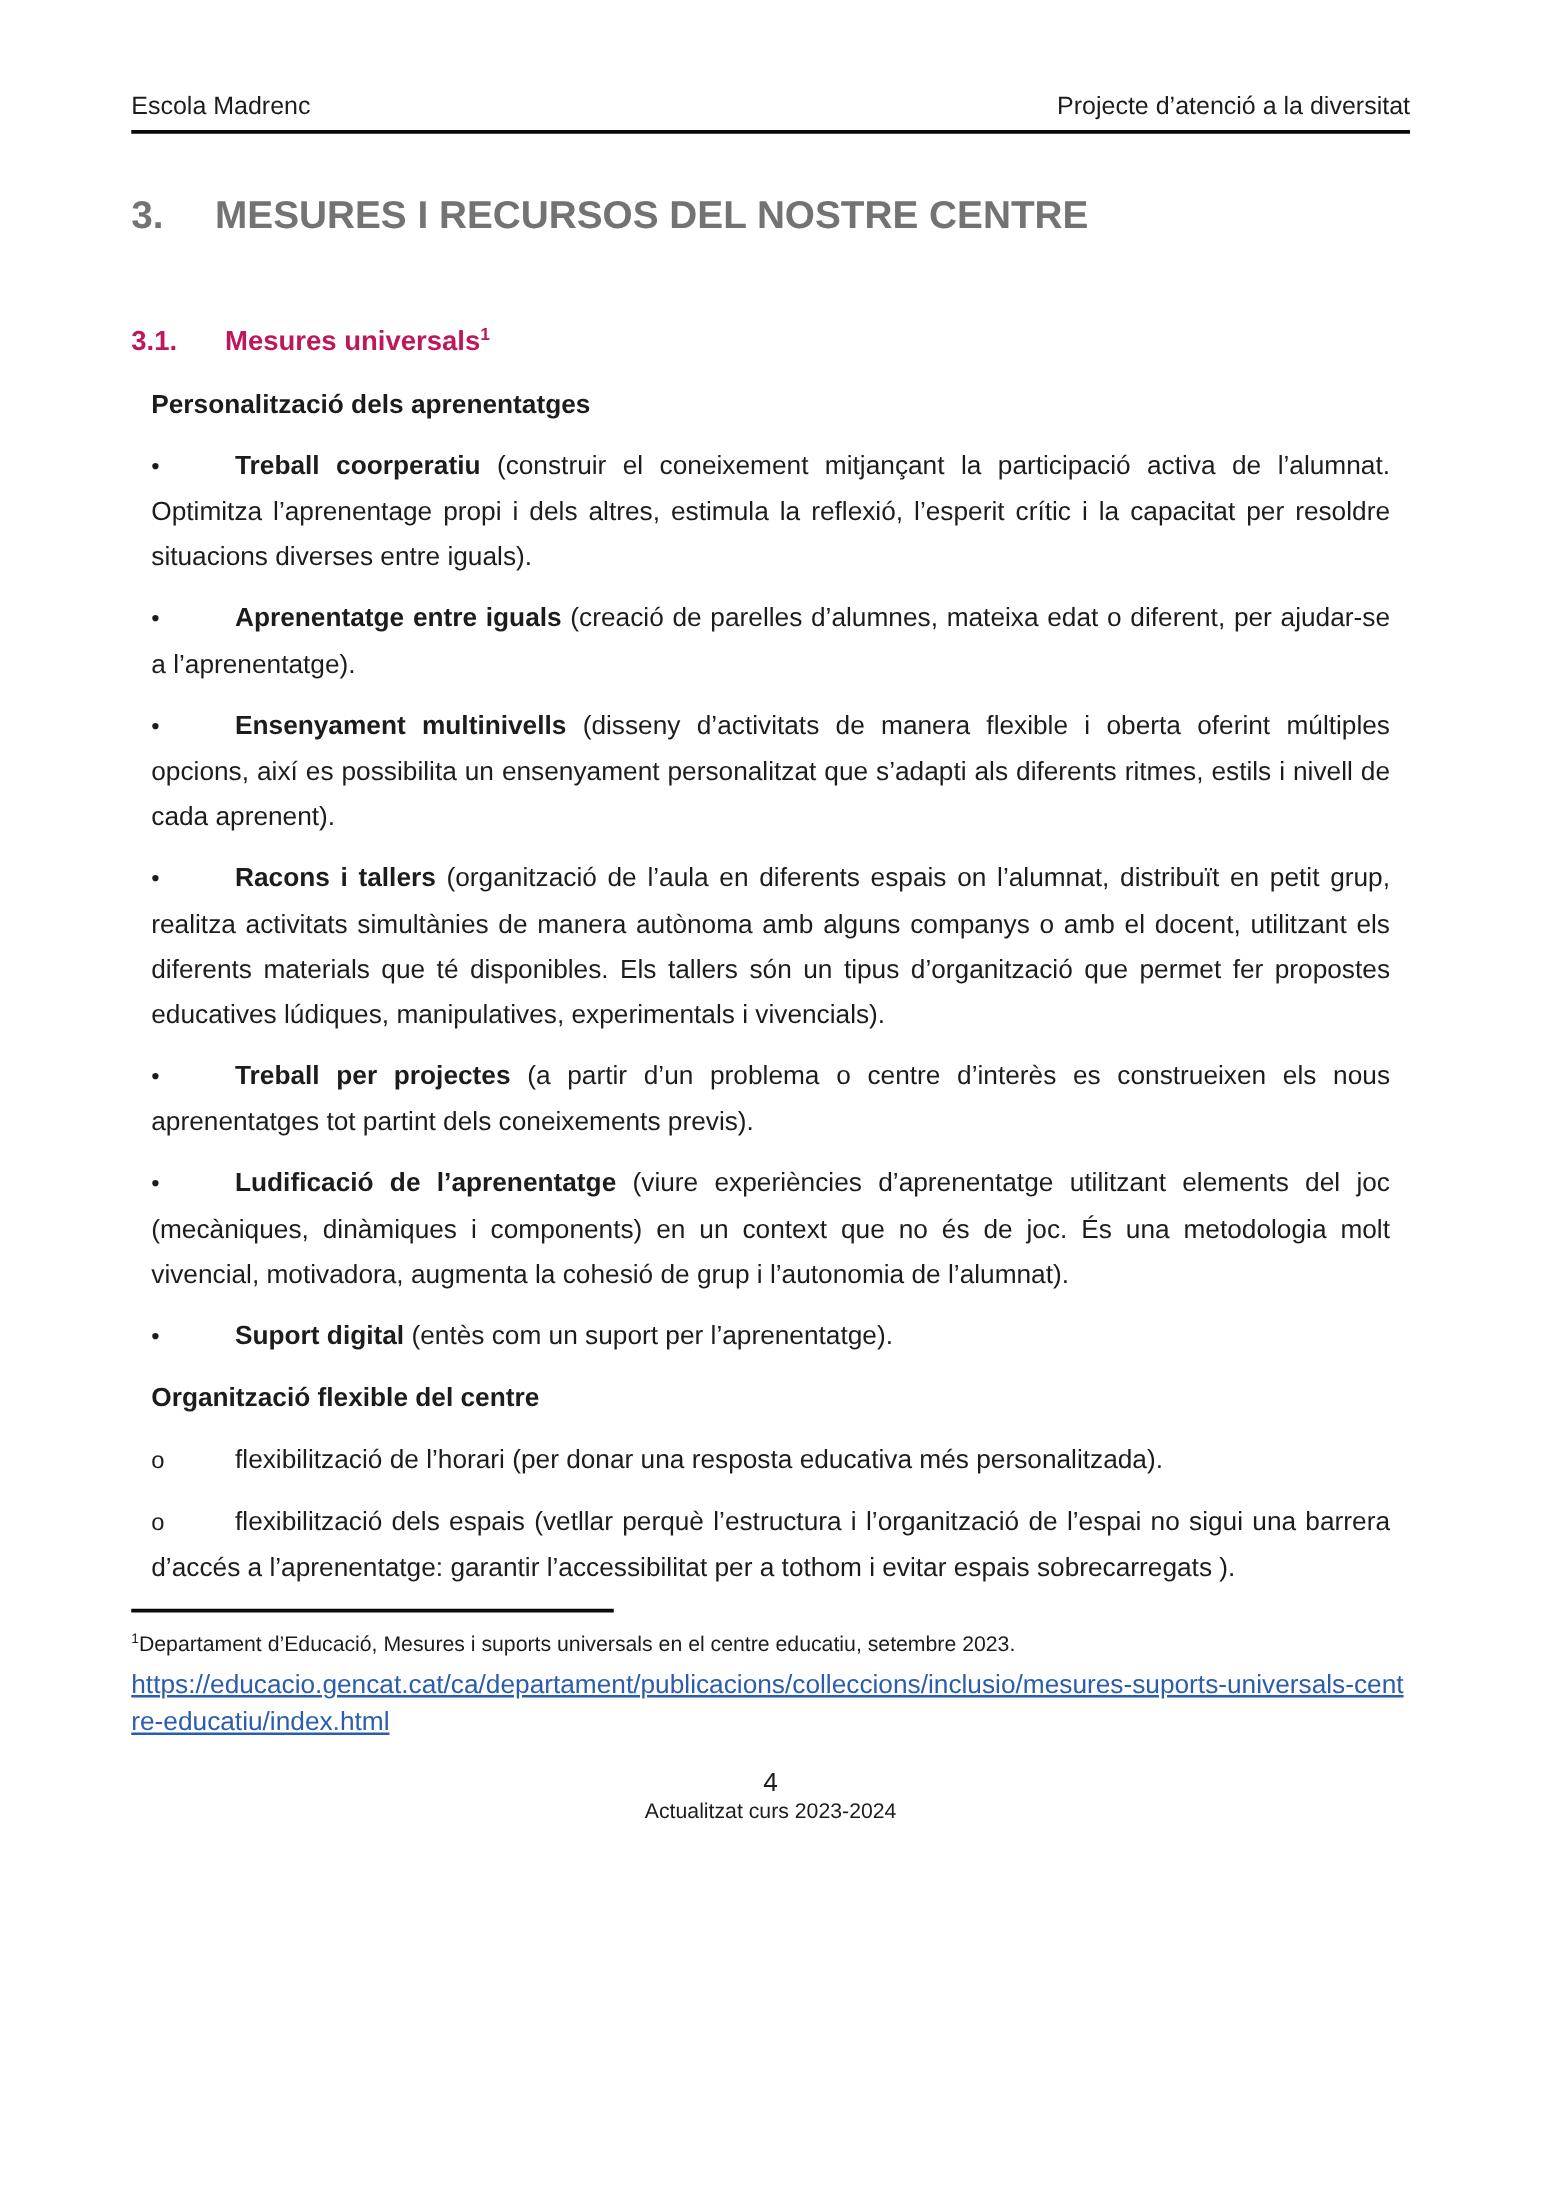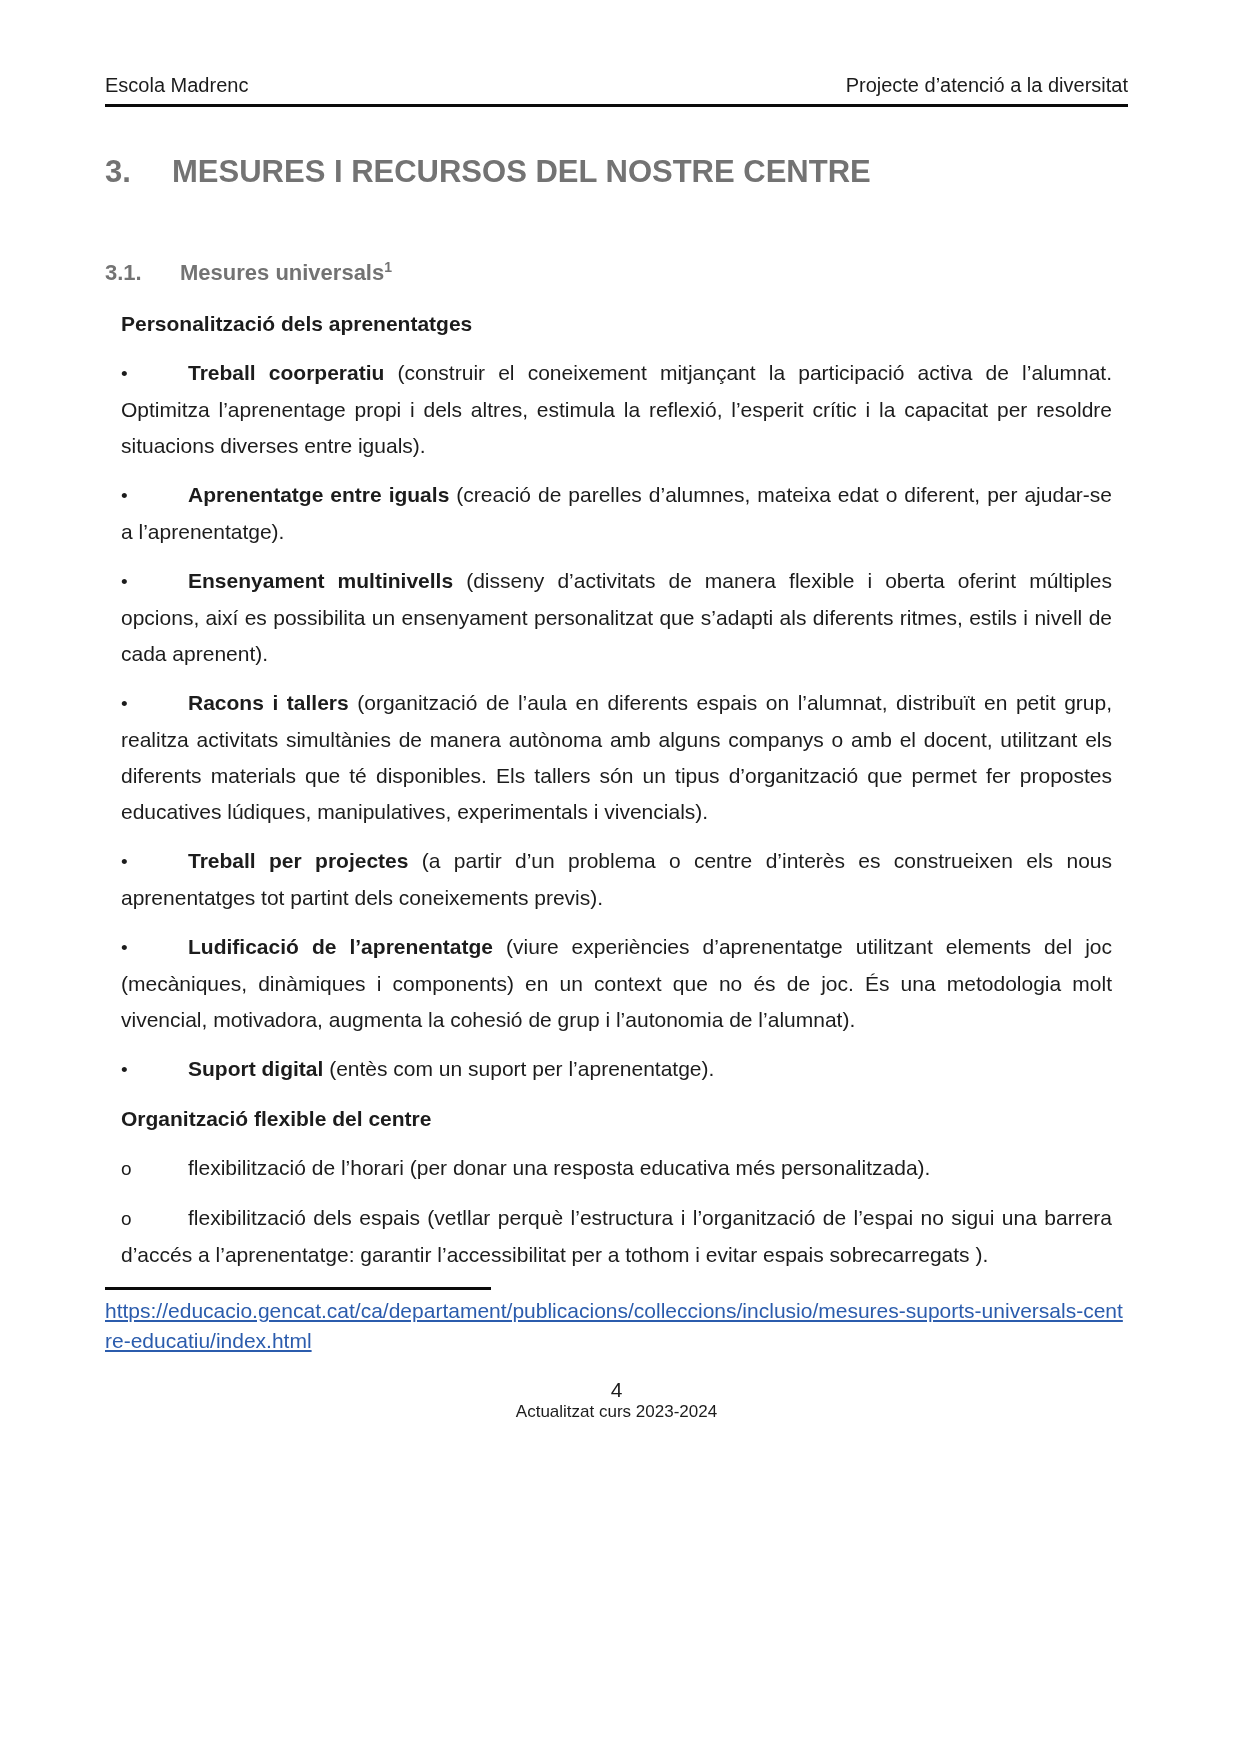--- a/index.html
+++ b/index.html
@@ -35,21 +35,21 @@
     line-height: 26px;
     font-weight: bold;
     color: #737373;
   }
   .h1 .num { display: inline-block; width: 67px; }
   .h2 {
     margin-top: 70px;
     font-size: 22px;
     line-height: 25px;
     font-weight: bold;
-    color: #737373;
+    color: #be185d;
   }
   .h2 .num { display: inline-block; width: 75px; }
   .h2 sup { font-size: 14px; }
   
   .content { margin-top: 21px; font-size: 21px; line-height: 36px; }
   .content p { margin: 13px 16px; text-align: justify; }
   .bold-heading { font-weight: bold; }
   .marker { display: inline-block; width: 67px; font-size: 19px; }
   .marker-o { display: inline-block; width: 67px; font-size: 19px; }
   .justify-last { text-align-last: justify; }
@@ -135,18 +135,21 @@
 
     <p>
       <span class="marker-o">o</span><span>flexibilització dels espais (vetllar perquè l’estructura i l’organització de l’espai no sigui una barrera d’accés a l’aprenentatge: garantir l’accessibilitat per a tothom i evitar espais sobrecarregats ).</span>
     </p>
 
 
   </div>
 
   <hr class="fn-sep">
 
+  <div class="fn">
+    <sup>1</sup><span>Departament d’Educació, Mesures i suports universals en el centre educatiu, setembre 2023.</span>
+  </div>
   <a class="fn-link" href="#">https://educacio.gencat.cat/ca/departament/publicacions/colleccions/inclusio/mesures-suports-universals-centre-educatiu/index.html</a>
 
   <div class="pagenum">4</div>
   <div class="footer">Actualitzat curs 2023-2024</div>
 
 </div>
 
 </body></html>

